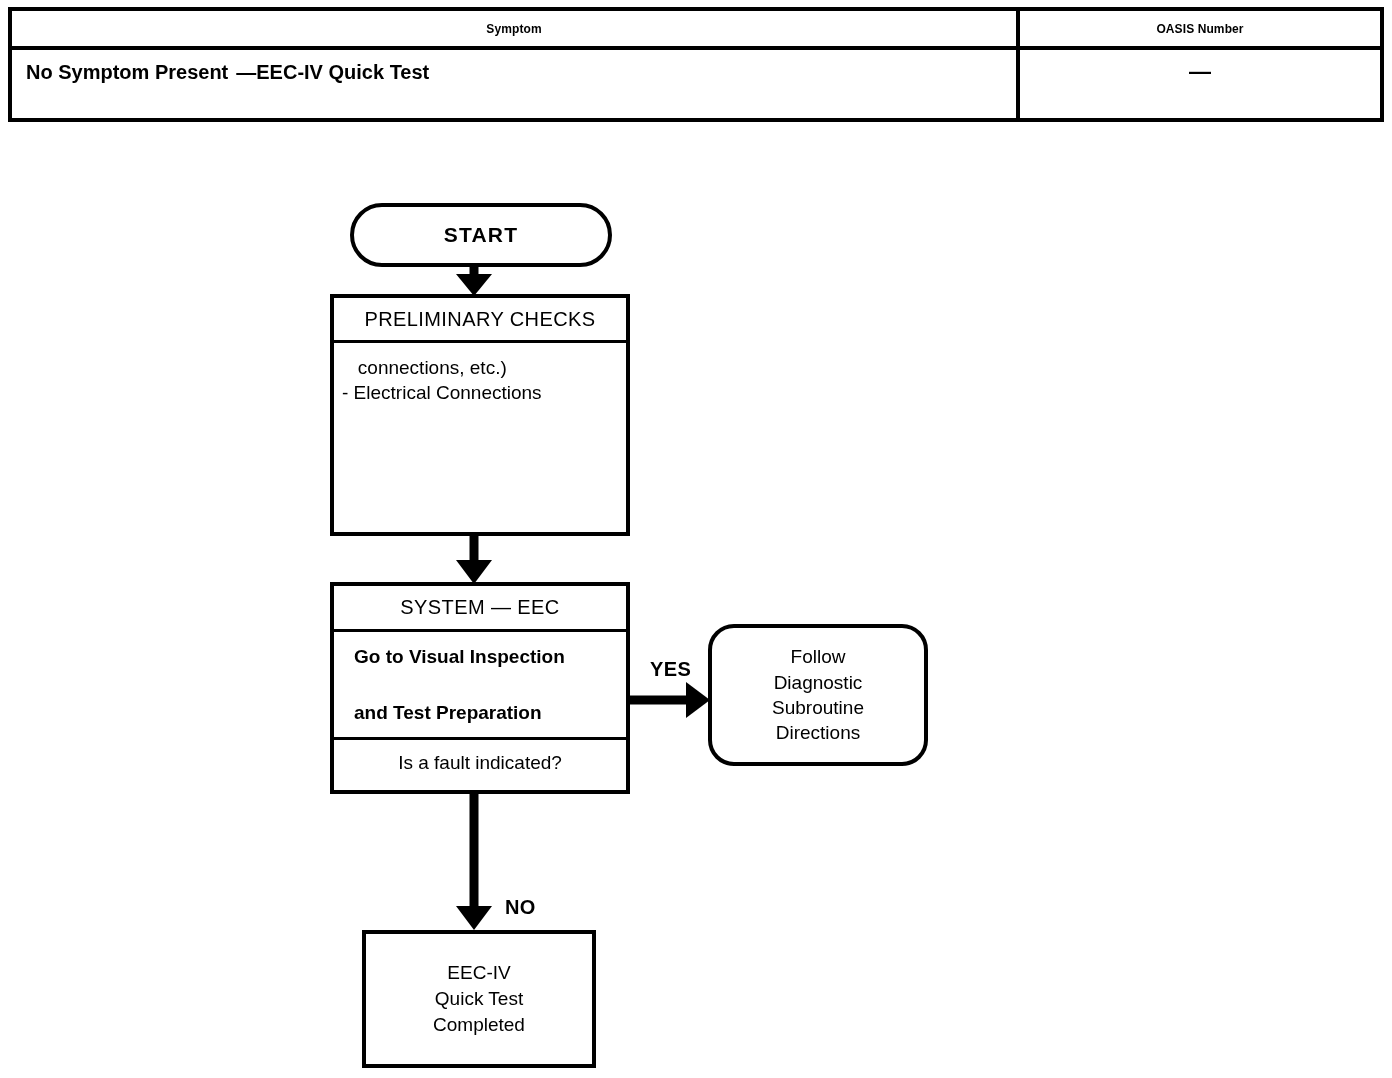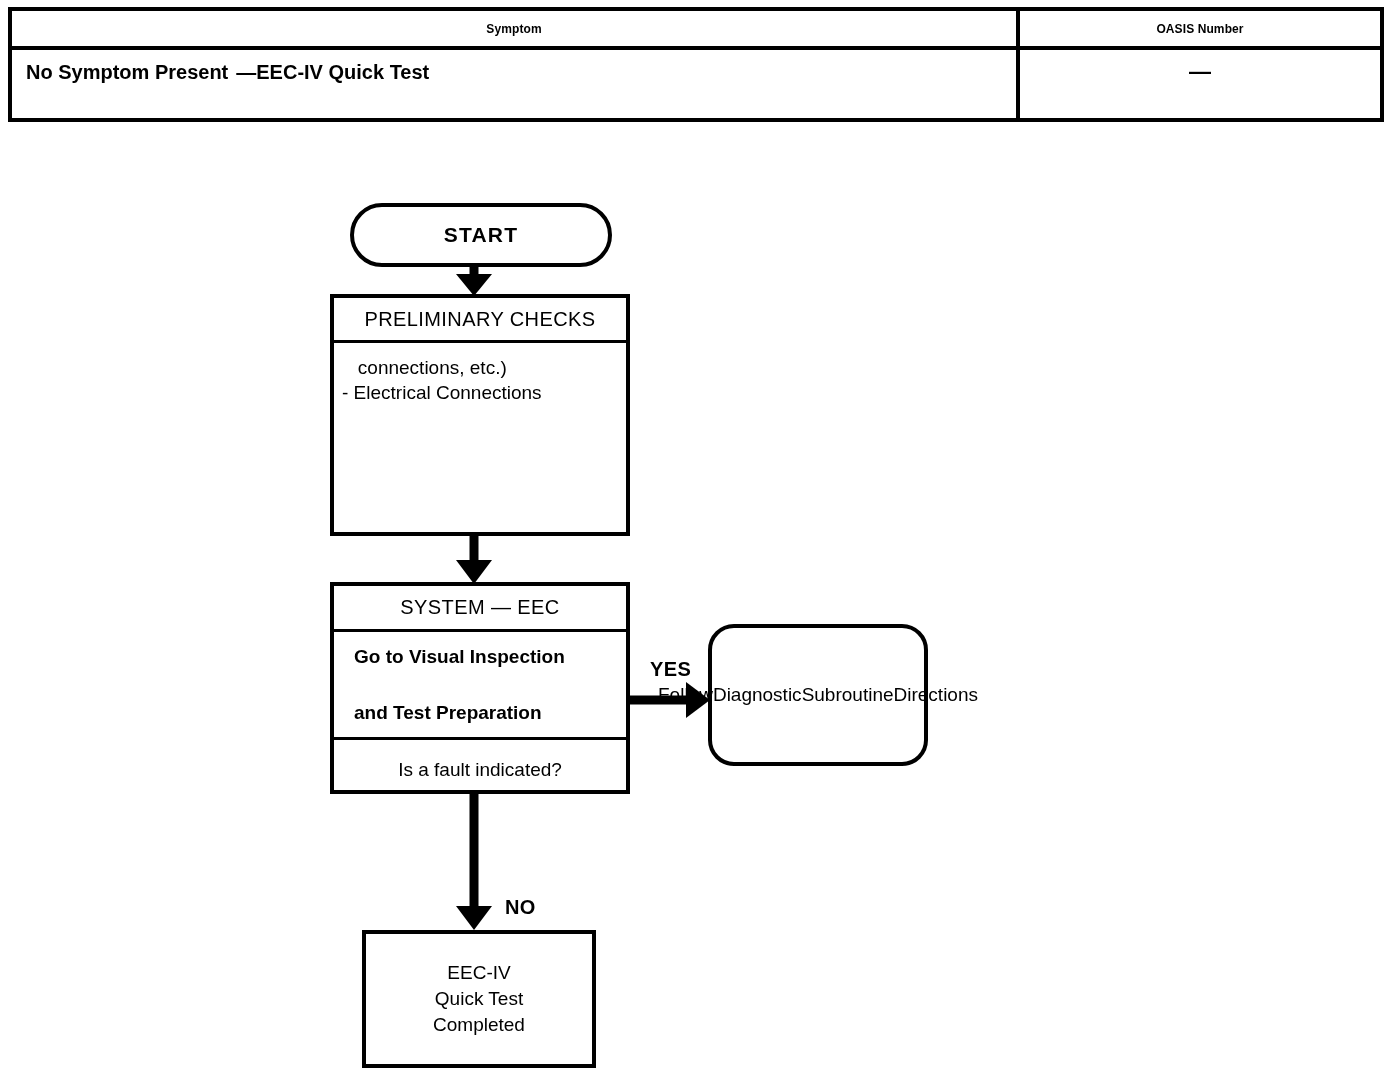--- a/index.html
+++ b/index.html
@@ -172,32 +172,32 @@
   .action-line {
     font-size: 19px;
     font-weight: bold;
     line-height: 1.35;
   }
   .box-system .section-question {
     flex: 1;
     display: flex;
     align-items: flex-start;
     justify-content: center;
-    padding-top: 19px;
+    padding-top: 12px;
     font-size: 19px;
   }
 
   .box-follow {
     left: 708px;
     top: 624px;
     width: 220px;
     height: 142px;
     border-radius: 26px;
     display: flex;
-    flex-direction: row;
+    flex-direction: column;
     align-items: center;
     justify-content: center;
   }
   .follow-line {
     font-size: 19px;
     line-height: 1.34;
     text-align: center;
   }
 
   .box-complete {

